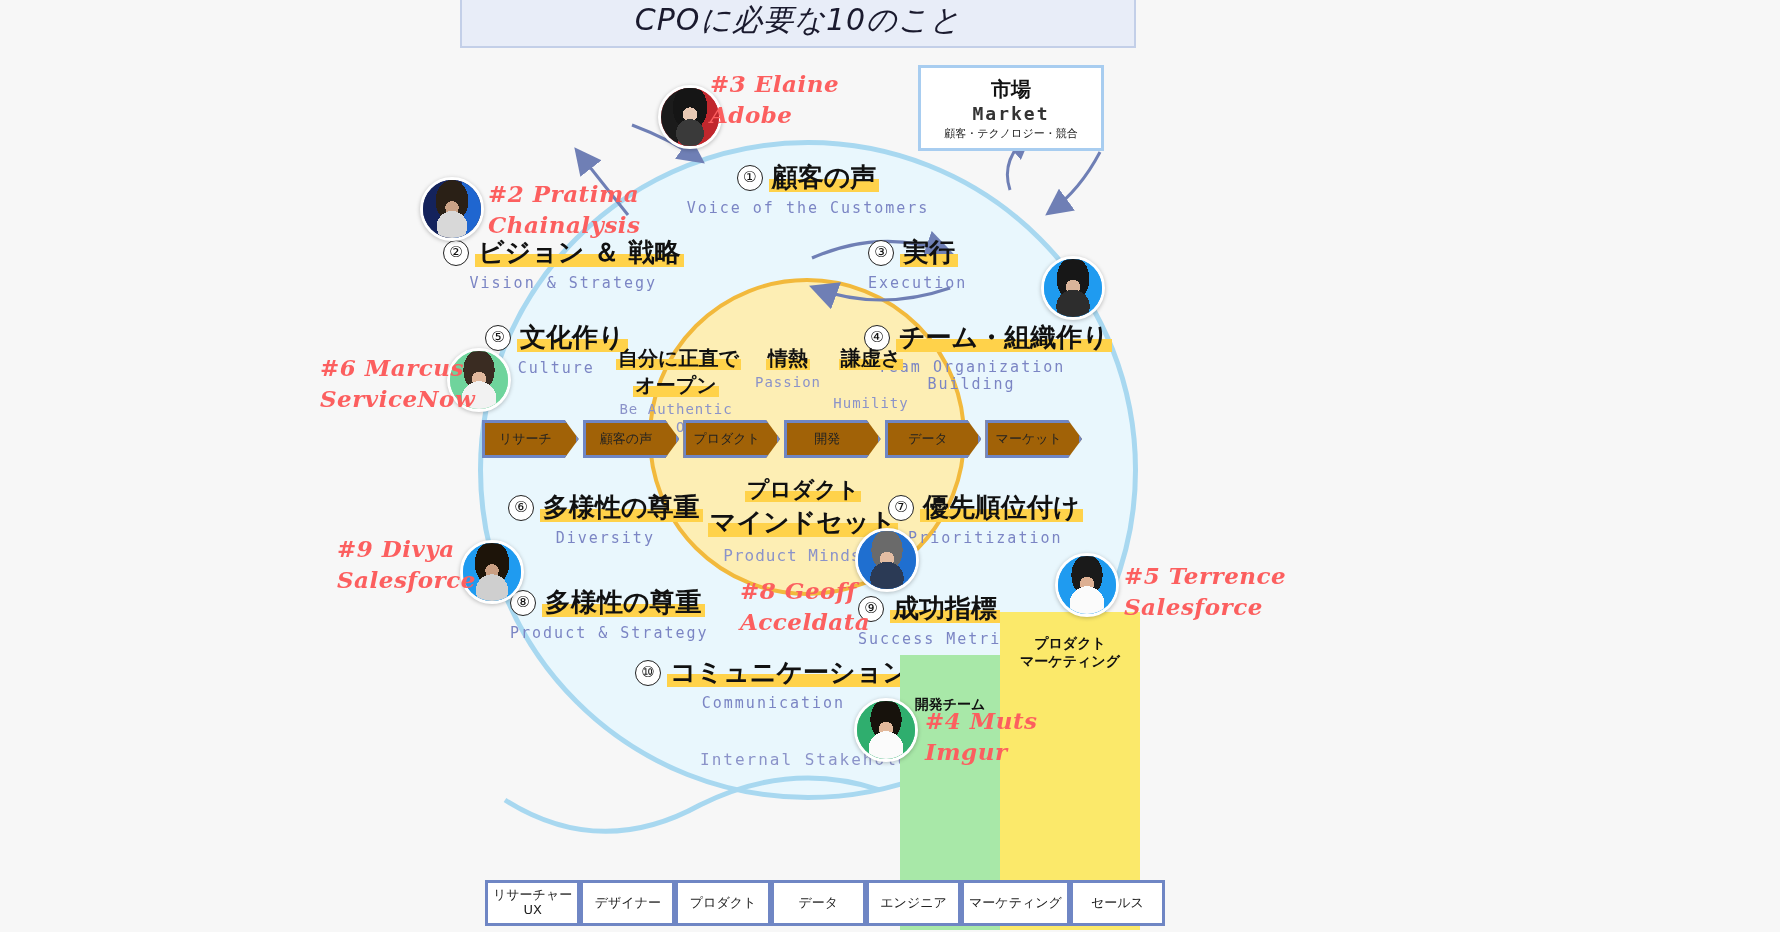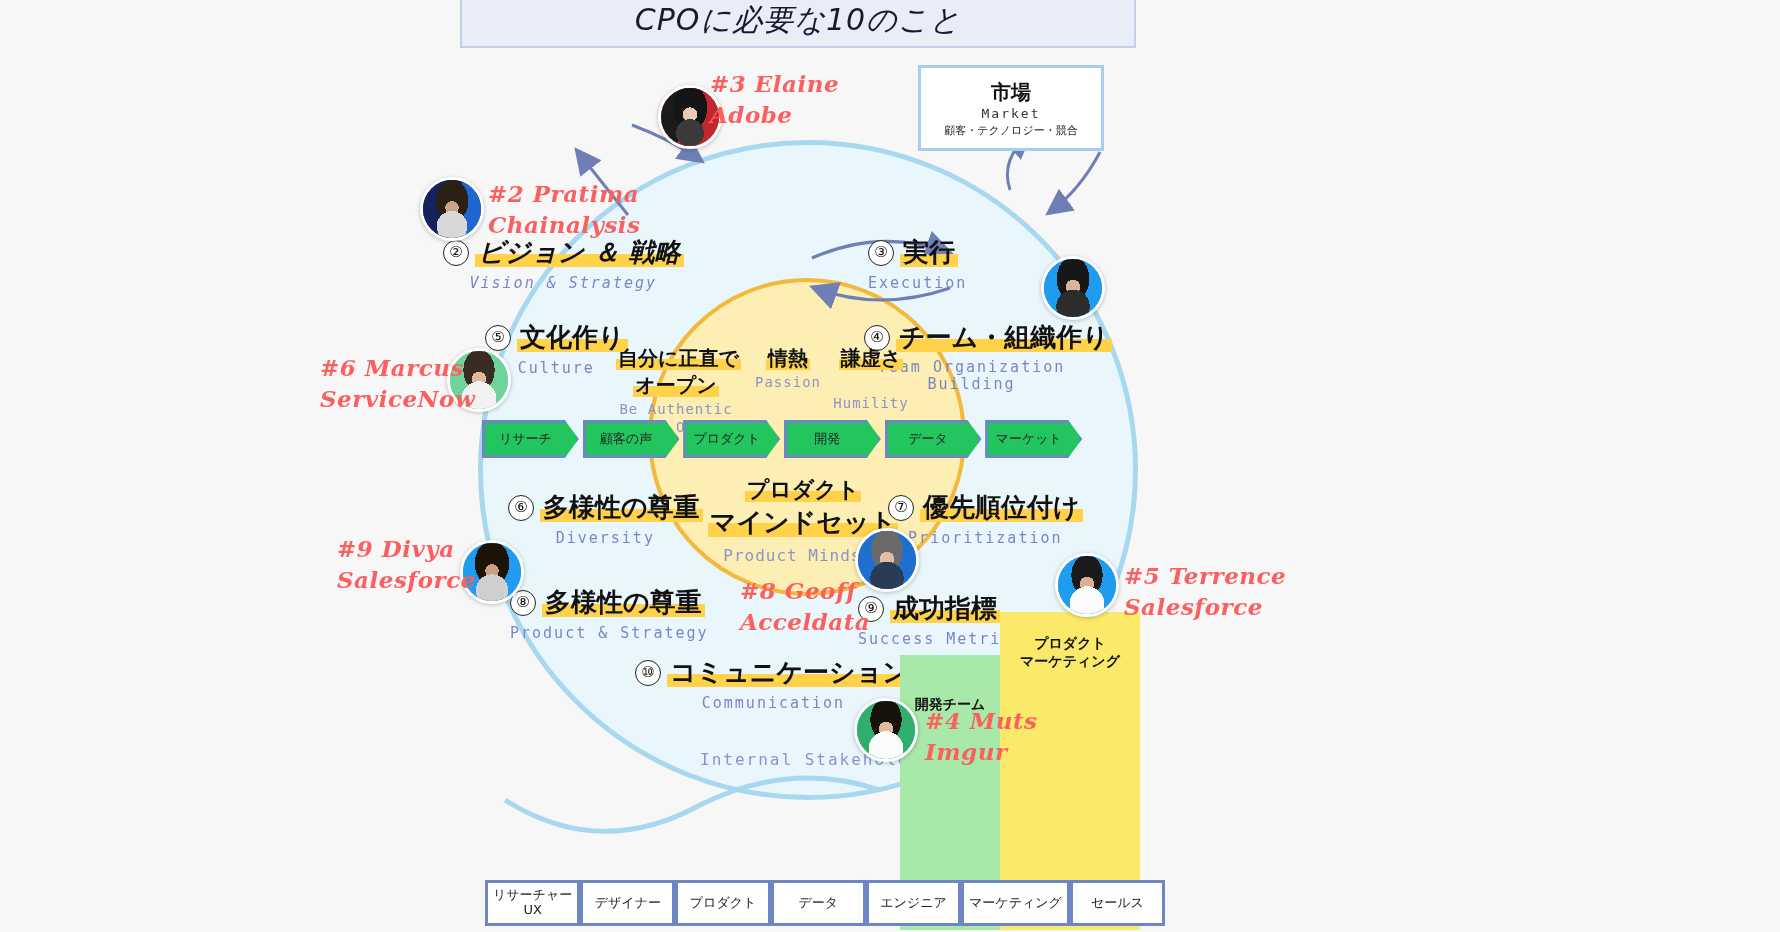--- a/index.html
+++ b/index.html
@@ -38,21 +38,21 @@
 
   
   .corelbl{text-align:center;white-space:nowrap;}
   .corelbl .jp{font-family:"DejaVu Sans",sans-serif;font-weight:bold;font-size:20px;color:#111;
     background:linear-gradient(to top,#ffd24a 45%,rgba(255,210,74,0) 45%);padding:0 2px;}
   .corelbl .en{display:block;font-family:"DejaVu Sans Mono",monospace;font-size:14px;color:#8b93c9;
     letter-spacing:1px;margin-top:3px;line-height:1.05;}
 
   
   #chev-row{left:482px;top:420px;width:600px;height:32px;display:flex;gap:4px;}
-  .chev{position:relative;height:32px;background:#22c55e;border:3px solid #6f86c4;
+  .chev{position:relative;height:32px;background:#a16207;border:3px solid #6f86c4;
     display:flex;align-items:center;justify-content:center;
     font-family:"DejaVu Sans",sans-serif;font-size:13px;color:#222;
     clip-path:polygon(0 0, calc(100% - 14px) 0, 100% 50%, calc(100% - 14px) 100%, 0 100%);
     padding-right:10px;}
 
   
   #role-row{left:485px;top:880px;width:680px;height:46px;display:flex;}
   .role{background:#fff;border:3px solid #6f86c4;display:flex;align-items:center;justify-content:center;
     text-align:center;font-family:"DejaVu Sans",sans-serif;font-size:13px;color:#222;line-height:1.15;}
 
@@ -116,26 +116,30 @@
     <path d="M1012,645 L1090,710" fill="none" stroke="#2330a8" stroke-width="3.2" marker-end="url(#ahb)" marker-start="url(#ahb2)"></path>
 
     <path d="M505,800 Q600,860 700,805 Q790,760 880,790" fill="none" stroke="#a8d8f0" stroke-width="5"></path>
     <path d="M478,465 Q470,700 520,860" fill="none" stroke="#cfe9f8" stroke-width="0"></path>
   </svg>
 
 
   <div class="abs wbox" style="left:918px;top:65px;width:180px;height:80px;
        display:flex;flex-direction:column;align-items:center;justify-content:center;">
     <div class="jp" style="font-size:20px;">市場</div>
-    <div class="en" style="font-size:13px;letter-spacing:2px;">Market</div>
+    <div class="en" style="font-size:18px;letter-spacing:2px;font-weight:bold;">Market</div>
     <div style="font-family:'DejaVu Sans',sans-serif;font-size:11px;color:#222;margin-top:2px;">顧客・テクノロジー・競合</div>
   </div>
 
-
-  <div class="abs item" style="left:443px;top:235px;font-style:italic;">
+  <div class="abs item" style="left:678px;top:160px;text-align:center;width:260px;">
+    <span class="num">①</span><span class="jp">顧客の声</span>
+    <span class="en">Voice of the Customers</span>
+  </div>
+
+  <div class="abs item" style="left:443px;top:235px;">
     <span class="num">②</span><span class="jp">ビジョン ＆ 戦略</span>
     <span class="en" style="text-align:center;">Vision &amp; Strategy</span>
   </div>
 
   <div class="abs item" style="left:868px;top:235px;">
     <span class="num">③</span><span class="jp">実行</span>
     <span class="en" style="text-align:center;">Execution</span>
   </div>
 
   <div class="abs item" style="left:485px;top:320px;">

